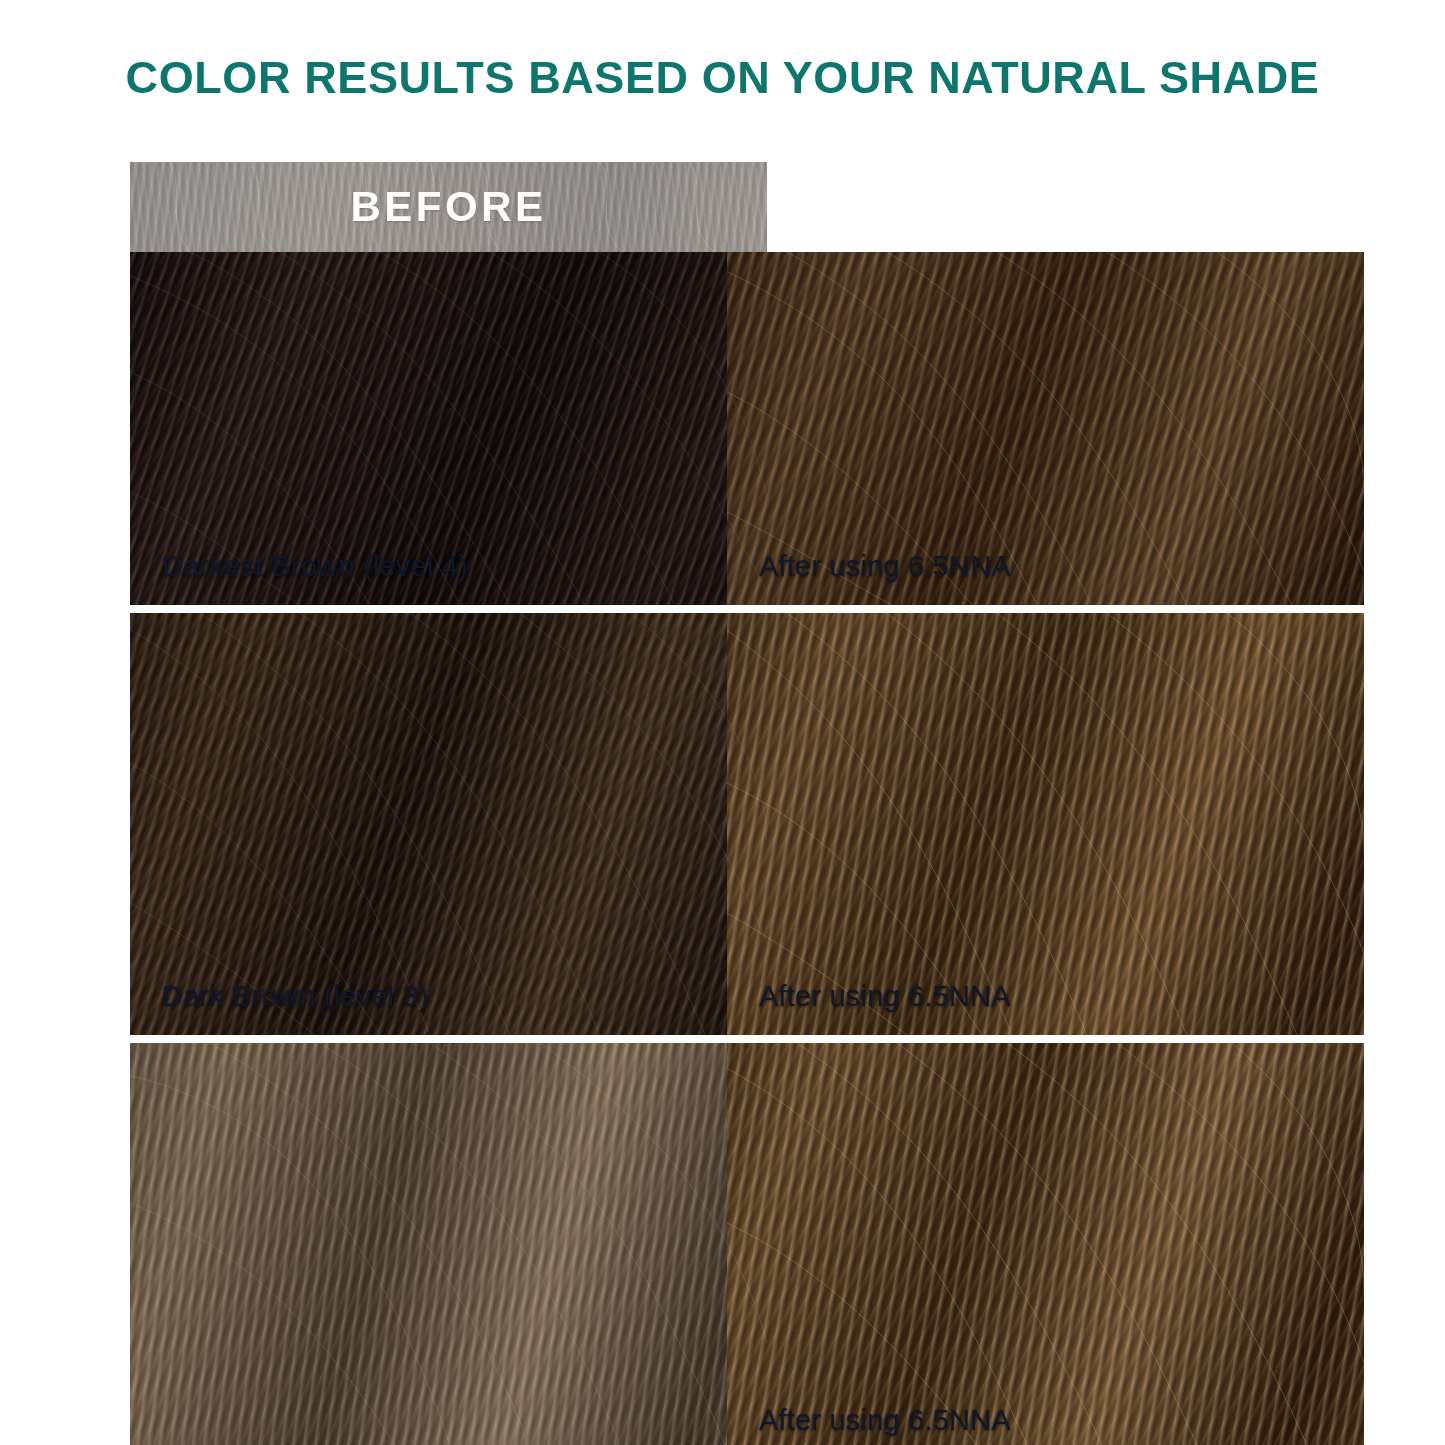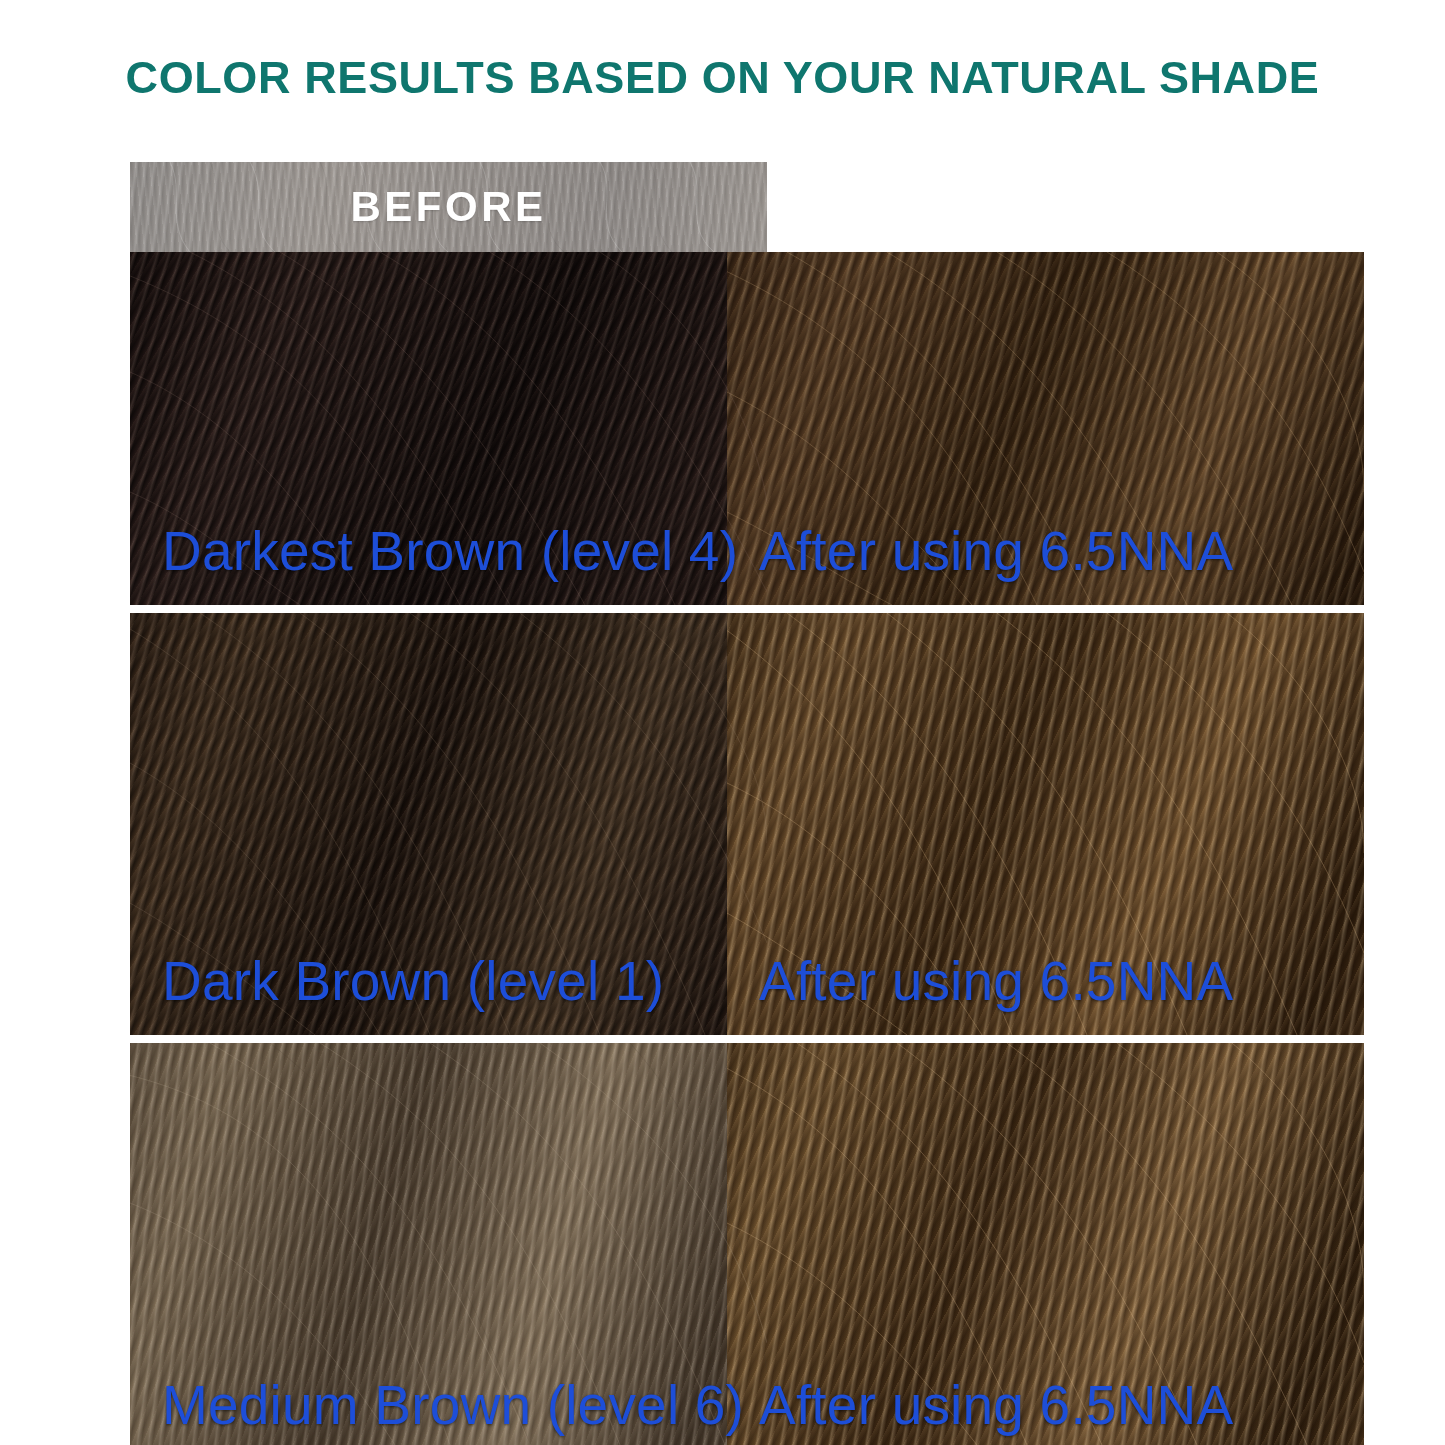--- a/index.html
+++ b/index.html
@@ -88,22 +88,22 @@
     width: 100%;
     overflow: hidden;
   }
   .cell-r1 { top: 90px;   height: 353px; }
   .cell-r2 { top: 451px;  height: 422px; }
   .cell-r3 { top: 881px;  height: 402px; }
 
   .cell-label {
     position: absolute;
     left: 32px;
-    color: #1d4ed8;
-    font-size: 55px;
+    color: #0f172a;
+    font-size: 29px;
     font-weight: 400;
     letter-spacing: 0.2px;
     text-shadow: 0 1px 3px rgba(0,0,0,0.55);
     z-index: 5;
     white-space: nowrap;
   }
   .cell-r1 .cell-label { bottom: 22px; }
   .cell-r2 .cell-label { bottom: 22px; }
   .cell-r3 .cell-label { bottom: 8px; }
 
@@ -300,40 +300,39 @@
             <path d="M-10 10 C 110 80, 200 180, 300 422"></path>
             <path d="M70 0 C 190 80, 280 190, 380 422"></path>
             <path d="M170 0 C 285 85, 375 195, 470 422"></path>
             <path d="M280 0 C 395 85, 480 195, 575 422"></path>
             <path d="M390 0 C 500 85, 580 190, 637 330"></path>
             <path d="M500 0 C 590 70, 637 160, 637 230"></path>
             <path d="M0 150 C 90 200, 160 280, 250 422"></path>
             <path d="M0 290 C 70 330, 130 380, 185 422"></path>
           </g>
         </svg>
-        <div class="cell-label">Dark Brown (level 1)</div>
+        <div class="cell-label">Dark Brown (level 3)</div>
       </div>
 
       <div class="cell cell-r3">
         <div class="hair tex-r3b"></div>
         <svg class="strands" viewBox="0 0 637 402" preserveAspectRatio="none">
           <g stroke="#cdbca6" stroke-width="0.9" fill="none" opacity="0.45">
             <path d="M-10 30 C 120 60, 230 140, 320 402"></path>
             <path d="M80 0 C 200 70, 300 160, 400 402"></path>
             <path d="M190 0 C 300 70, 395 165, 490 402"></path>
             <path d="M300 0 C 410 75, 500 170, 595 402"></path>
             <path d="M410 0 C 515 75, 600 165, 637 300"></path>
             <path d="M0 160 C 100 200, 180 270, 265 402"></path>
           </g>
           <g stroke="#45392c" stroke-width="0.8" fill="none" opacity="0.5">
             <path d="M500 0 C 580 90, 620 200, 637 330"></path>
             <path d="M140 0 C 240 80, 320 180, 400 402"></path>
           </g>
         </svg>
-        <div class="cell-label">Medium Brown (level 6)</div>
       </div>
     </div>
 
     <div class="col col-after">
 
 
       <div class="cell cell-r1">
         <div class="hair tex-r1a"></div>
         <svg class="strands" viewBox="0 0 637 353" preserveAspectRatio="none">
           <g stroke="#d3b184" stroke-width="1" fill="none" opacity="0.55">

